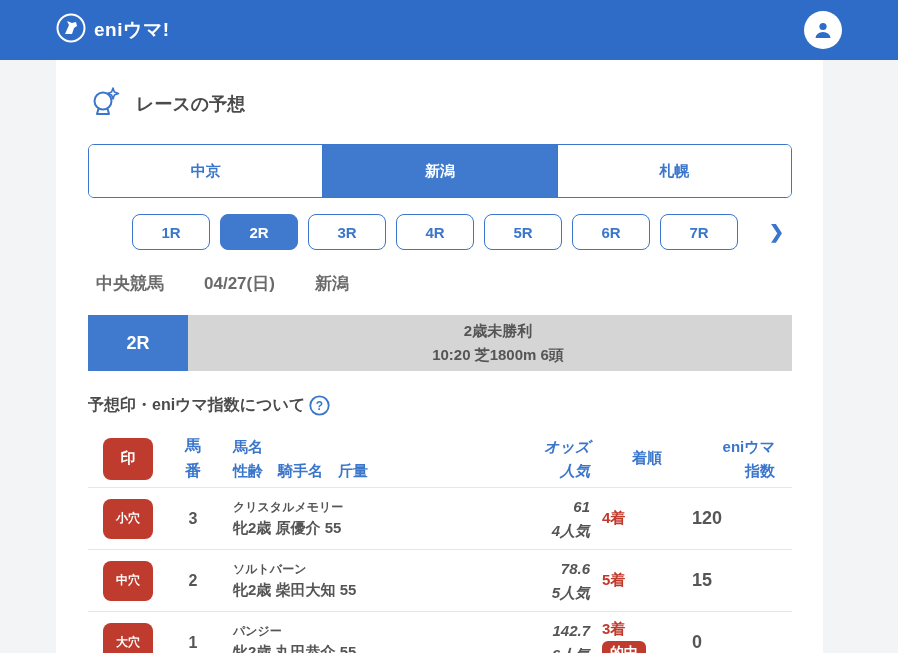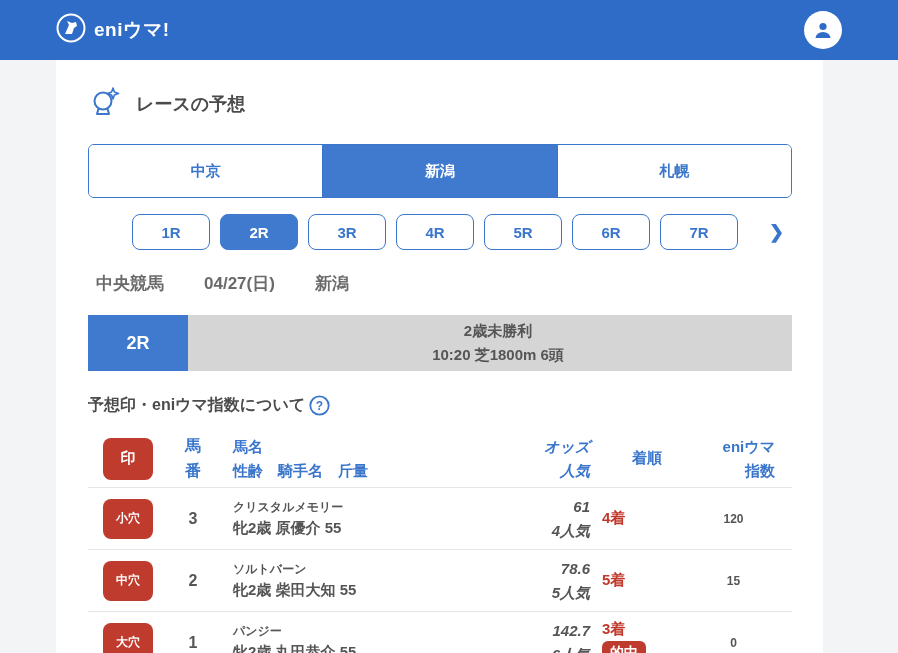--- a/index.html
+++ b/index.html
@@ -95,21 +95,21 @@
   .head-mark-badge { height:42px; font-size:15px; }
   .cell-num { text-align:center; font-size:16px; }
   .cell-name { padding-left:15px; line-height:1.55; }
   .cell-name .name-line1 { font-size:12px; }
   .cell-odds { text-align:right; padding-right:12px; line-height:1.55;font-style:italic; }
   .cell-result { text-align:left; color:#c0392b; }
   .hit-badge {
     display:inline-block; background:#bf3b2d; color:#fff; border-radius:6px;
     padding:3px 8px; font-size:14px; margin-top:2px;
   }
-  .cell-index { text-align:center; padding-right:17px; font-size:12px; }
+  .cell-index { text-align:left; padding-right:17px; font-size:18px; }
   .head-two-line { line-height:1.55; }
   .head-center { text-align:center; }
   .head-right { text-align:right; }
   .head-right.odds { padding-right:12px; }
   .head-right.idx { padding-right:17px; }
 </style>
 </head>
 <body>
 
 <header class="navbar">

